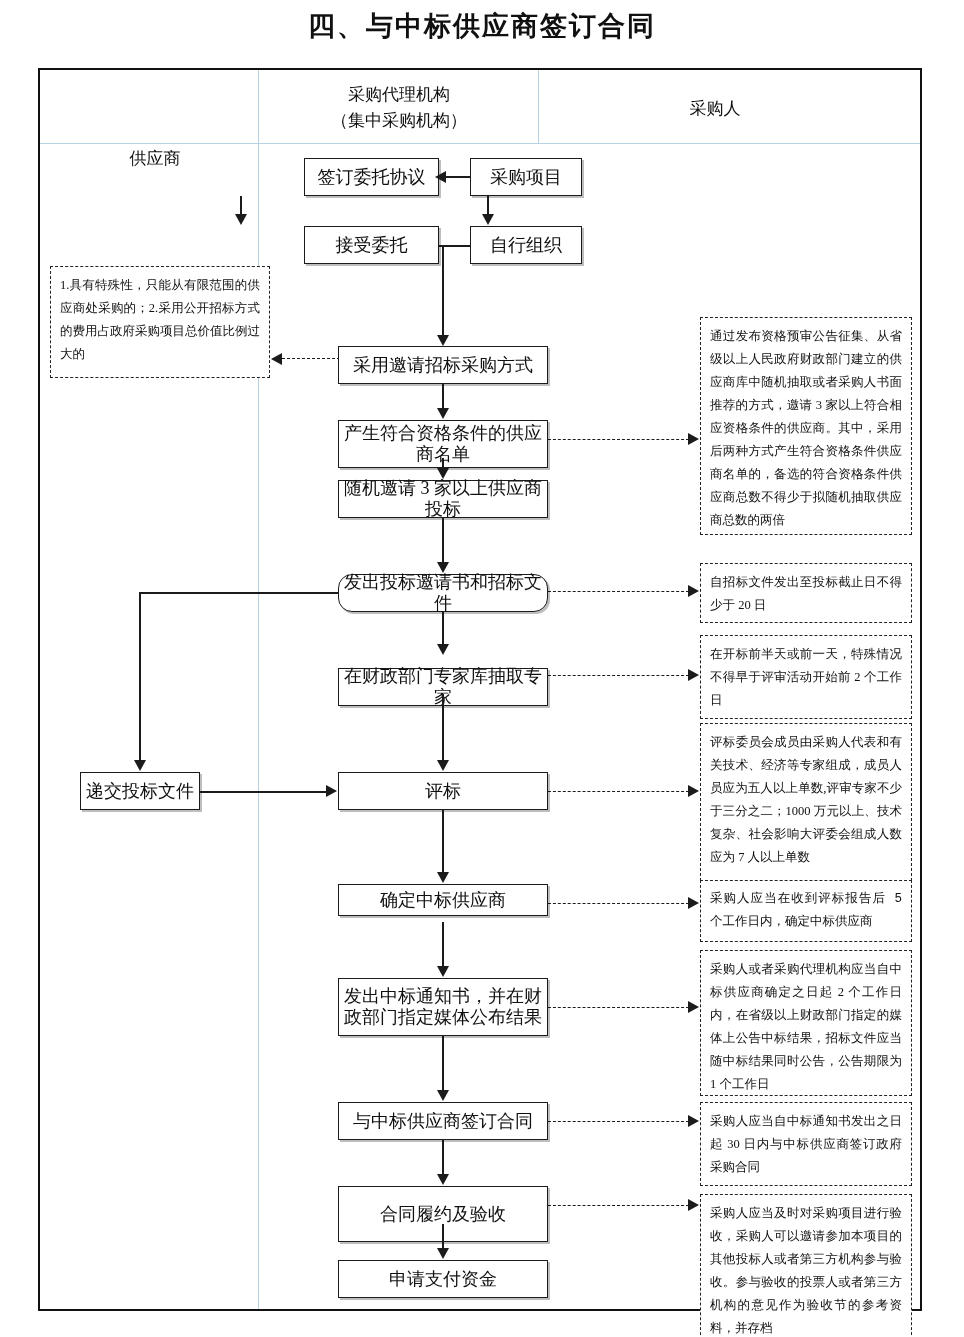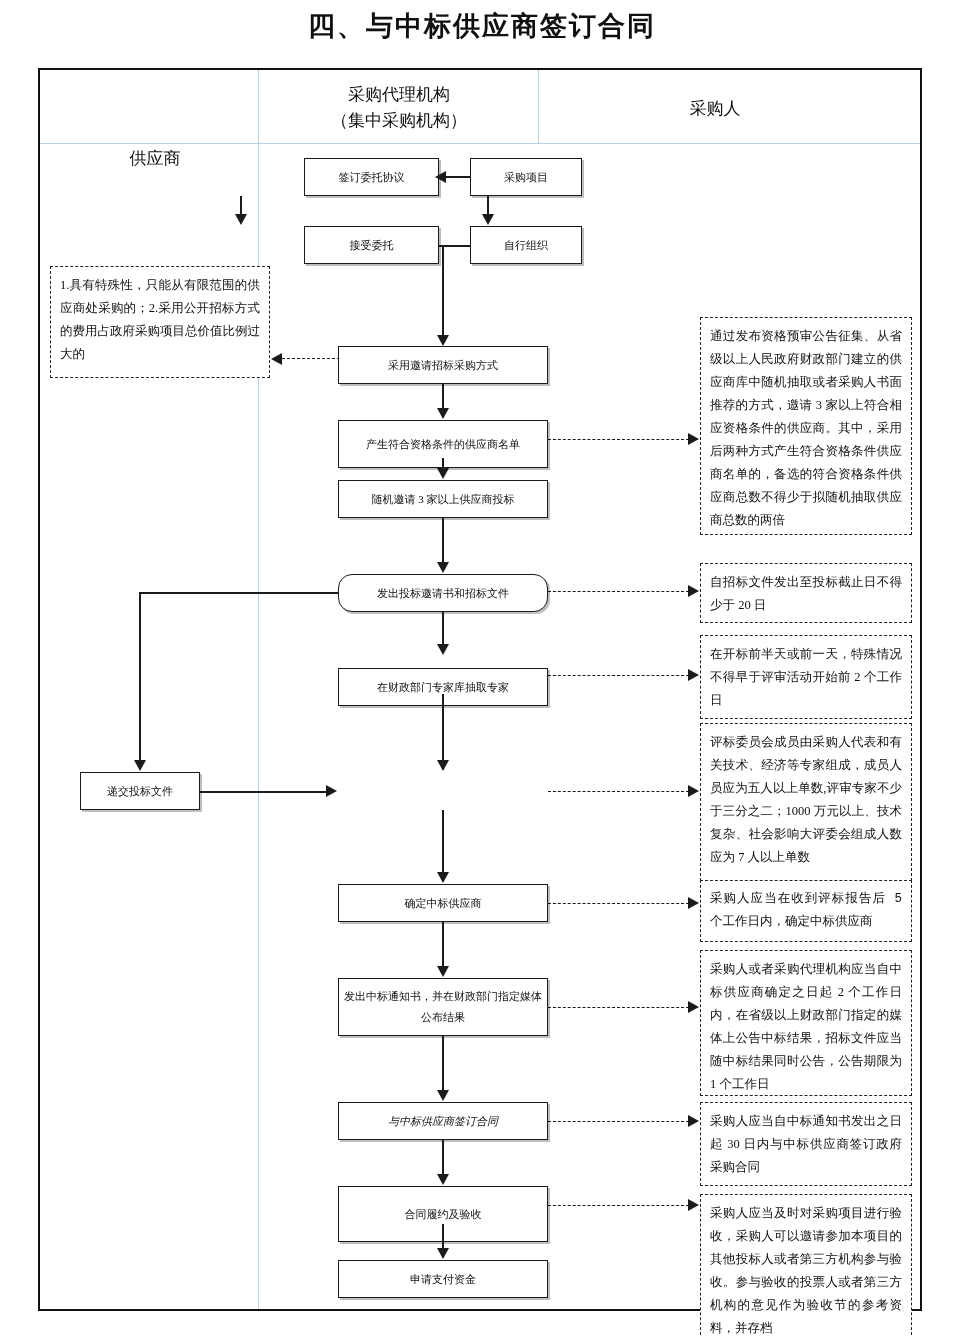--- a/index.html
+++ b/index.html
@@ -28,21 +28,21 @@
   .headrule{position:absolute;left:0;width:880px;height:1px;background:#b9d2e2;}
   .colhead{
     position:absolute;text-align:center;font-size:17px;line-height:26px;
   }
   .box{
     position:absolute;box-sizing:border-box;
     border:1.6px solid #1b1b1b;
     background:#fff;
     display:flex;align-items:center;justify-content:center;
     text-align:center;
-    font-size:11px;line-height:21px;
+    font-size:18px;line-height:21px;
     padding:2px 5px;
     box-shadow:2px 2px 0 rgba(70,70,70,.35);
   }
   .note{
     position:absolute;box-sizing:border-box;
     border:1.5px dashed #222;
     background:#fff;
     font-size:12.5px;line-height:23px;
     padding:7px 9px;
     text-align:justify;
@@ -108,23 +108,24 @@
   <div class="note" style="left:10px;top:196px;width:220px;height:112px;">1.具有特殊性，只能从有限范围的供应商处采购的；2.采用公开招标方式的费用占政府采购项目总价值比例过大的</div>
   <div class="dashh" style="left:242px;top:288px;width:58px;"></div>
   <div class="arrowleft" style="left:231px;top:283px;"></div>
 
   <div class="box" style="left:298px;top:276px;width:210px;height:38px;">采用邀请招标采购方式</div>
   <div class="box" style="left:298px;top:350px;width:210px;height:48px;">产生符合资格条件的供应商名单</div>
   <div class="box" style="left:298px;top:410px;width:210px;height:38px;">随机邀请 3 家以上供应商投标</div>
   <div class="box" style="left:298px;top:504px;width:210px;height:38px;border-radius:14px;">发出投标邀请书和招标文件</div>
   <div class="box" style="left:298px;top:586px;width:210px;height:38px;margin-top:12px;">在财政部门专家库抽取专家</div>
   <div class="box" style="left:40px;top:702px;width:120px;height:38px;">递交投标文件</div>
-  <div class="box" style="left:298px;top:814px;width:210px;height:38px;">确定中标供应商</div>
+  <div class="box" style="left:298px;top:702px;width:210px;height:38px;">评标</div>
+  <div class="box" style="left:298px;top:814px;width:210px;height:32px;">确定中标供应商</div>
   <div class="box" style="left:298px;top:908px;width:210px;height:58px;">发出中标通知书，并在财政部门指定媒体公布结果</div>
-  <div class="box" style="left:298px;top:1032px;width:210px;height:38px;font-style:italic;">与中标供应商签订合同</div>
+  <div class="box" style="left:298px;top:1032px;width:210px;height:38px;">与中标供应商签订合同</div>
   <div class="box" style="left:298px;top:1116px;width:210px;height:56px;">合同履约及验收</div>
   <div class="box" style="left:298px;top:1190px;width:210px;height:38px;">申请支付资金</div>
 
   <div class="vline" style="left:402px;top:314px;height:25px;"></div>
   <div class="arrowdown" style="left:397px;top:338px;"></div>
 
   <div class="vline" style="left:402px;top:388px;height:11px;"></div>
   <div class="arrowdown" style="left:397px;top:398px;"></div>
 
   <div class="vline" style="left:402px;top:448px;height:45px;"></div>

